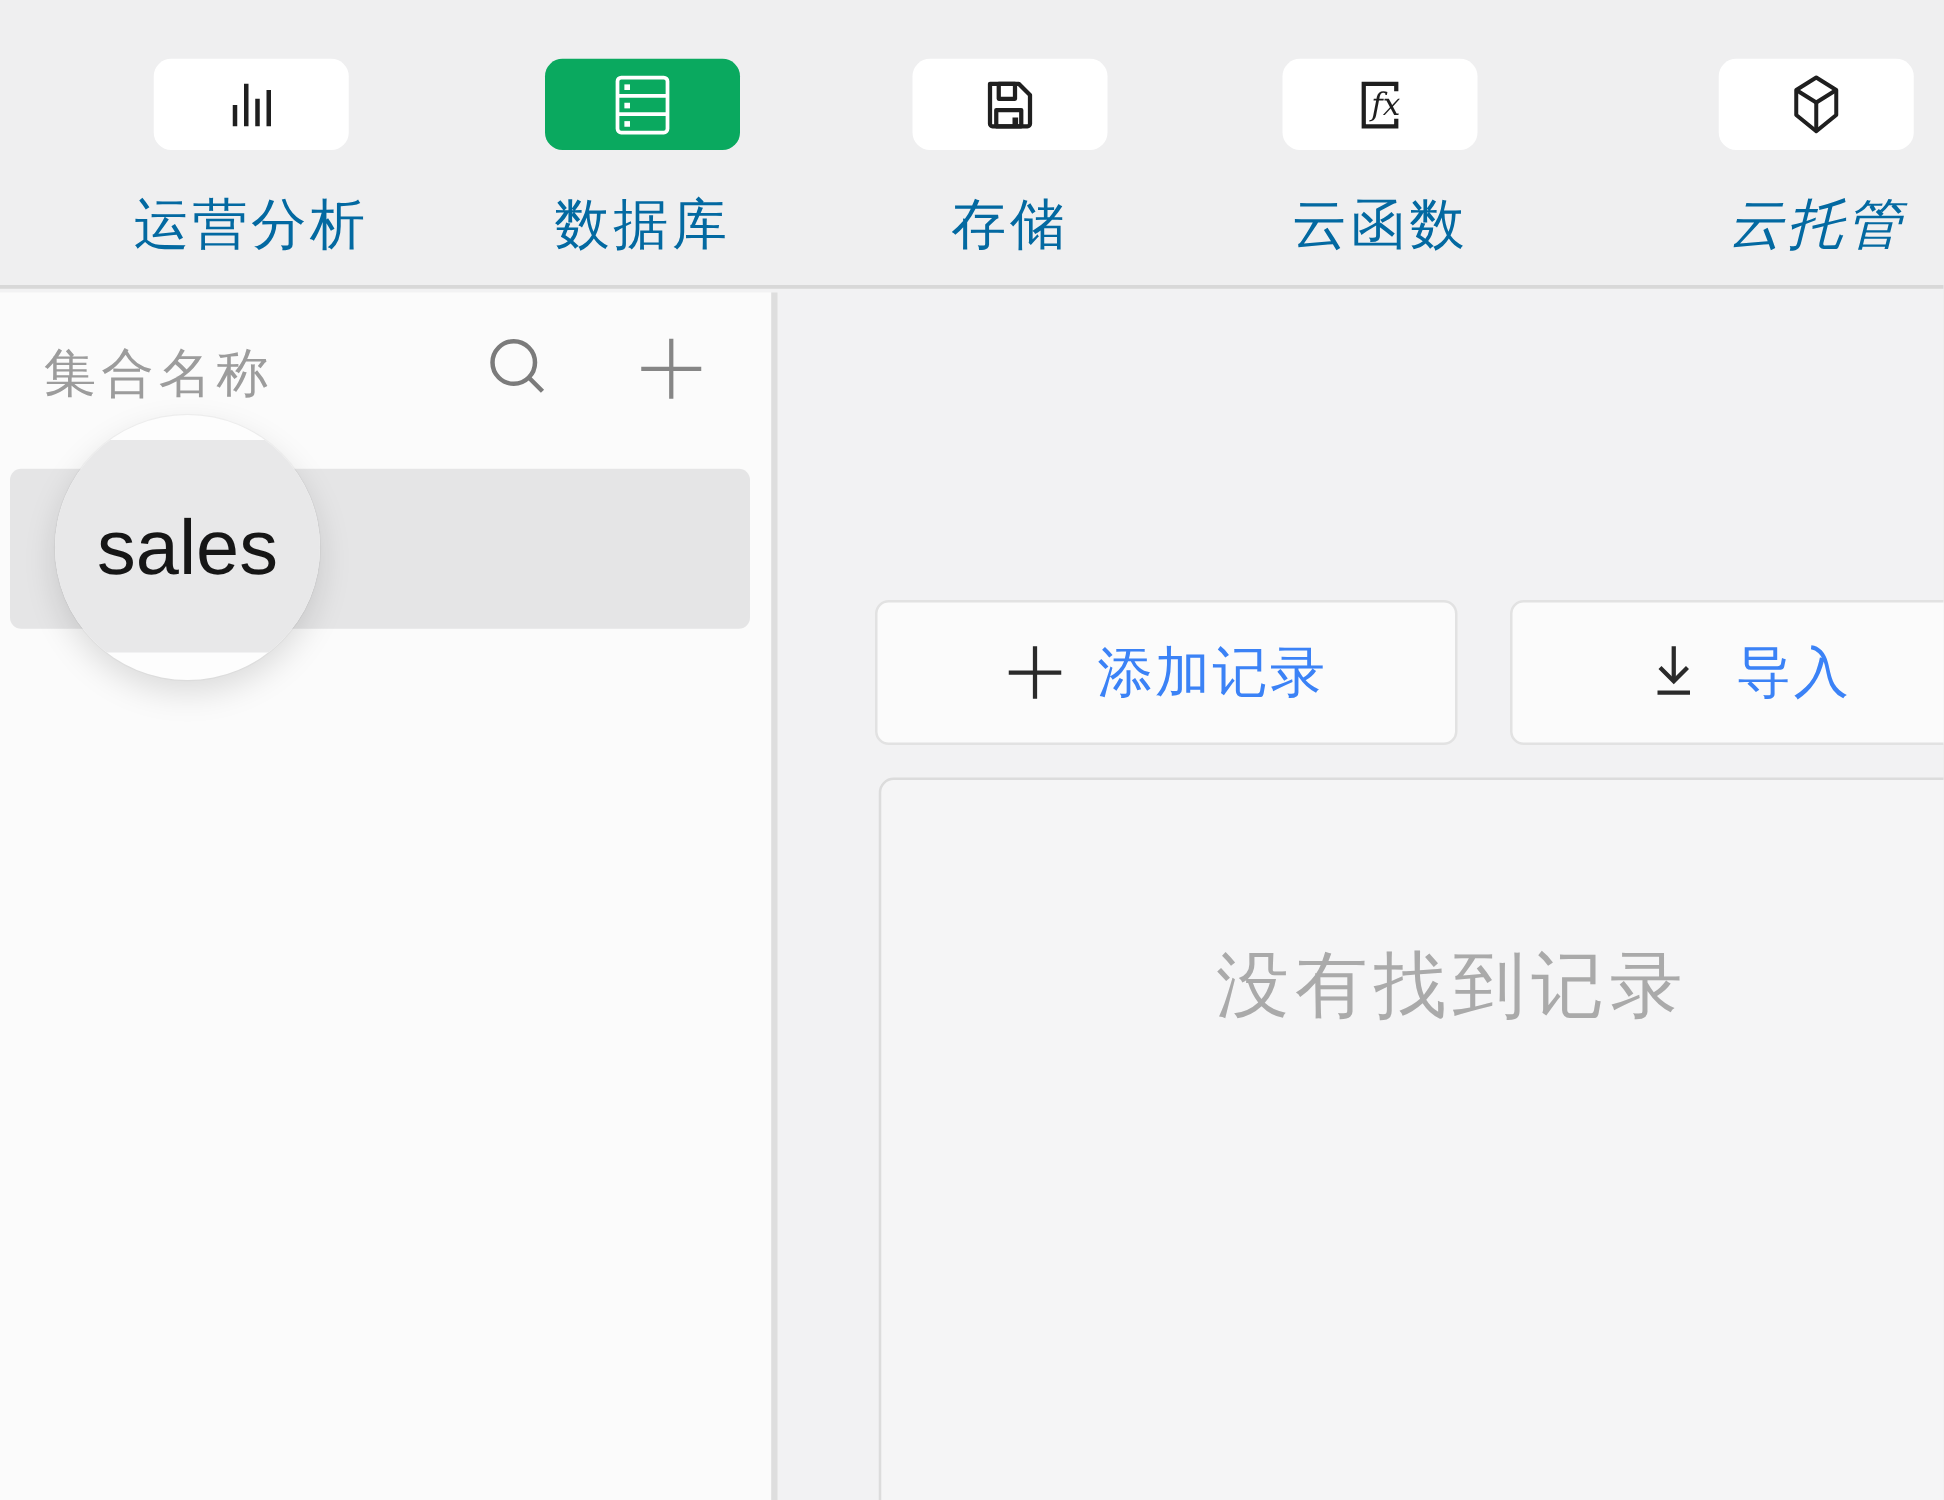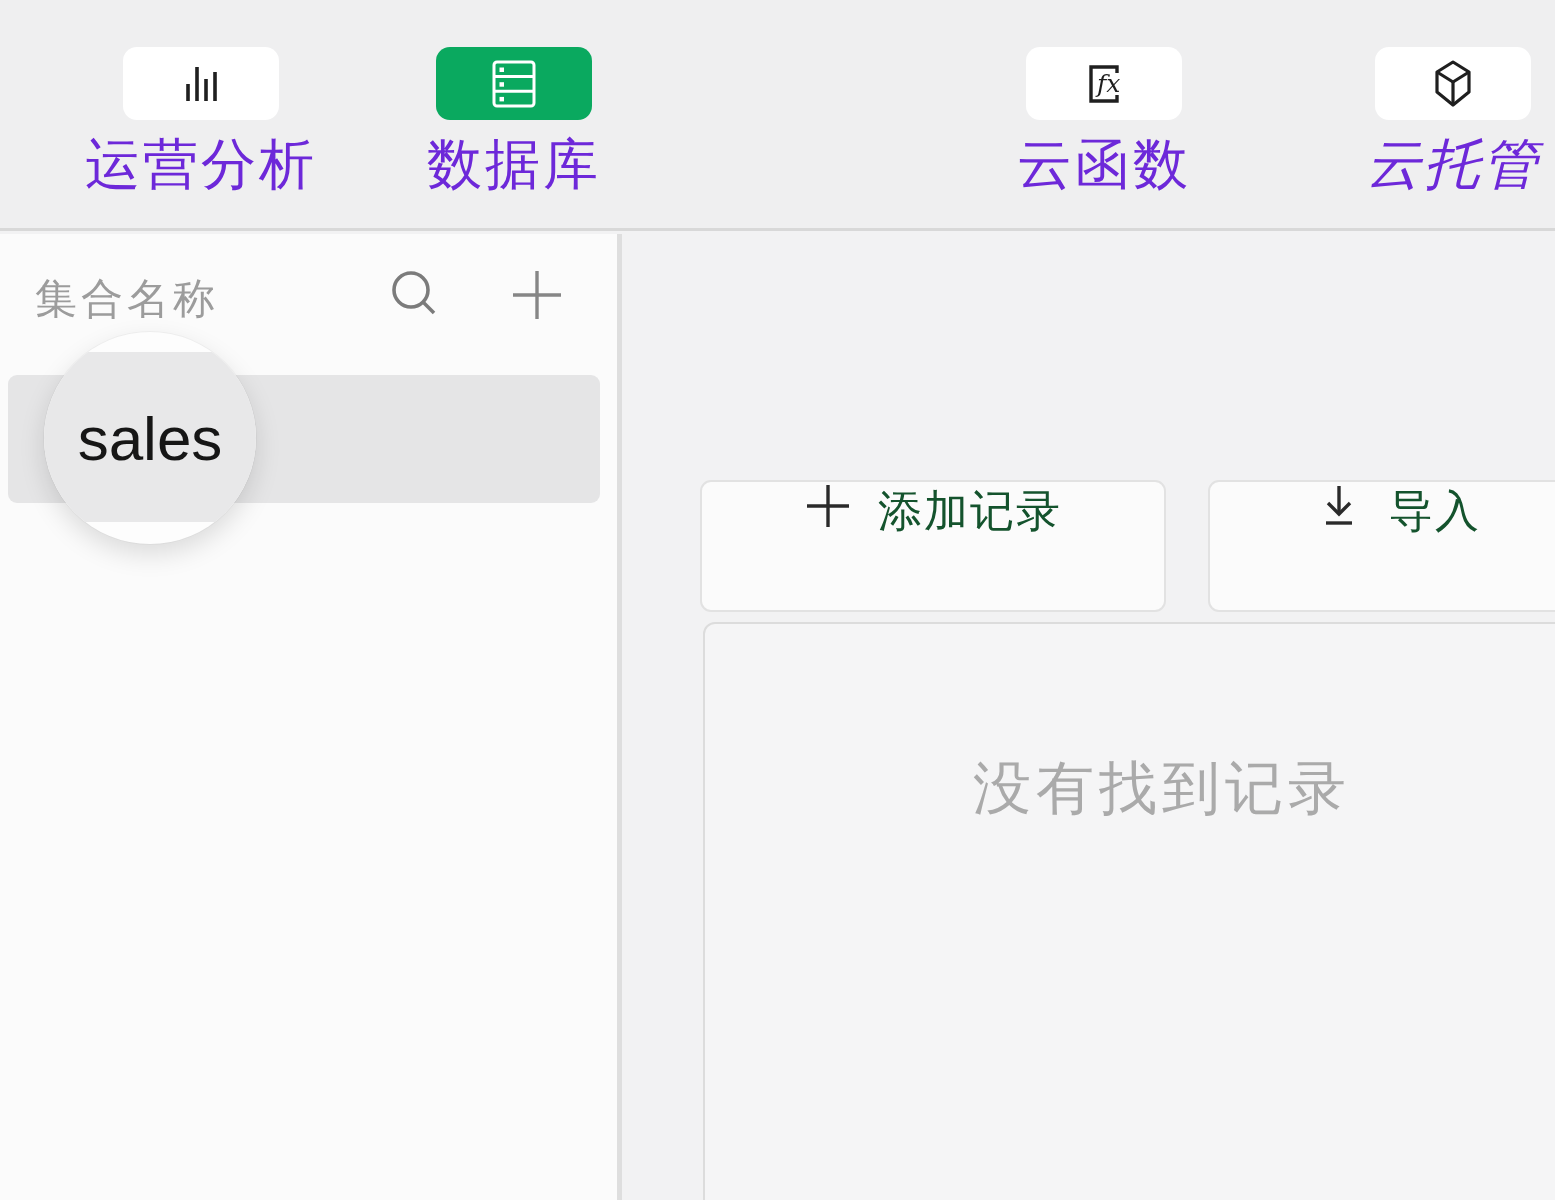--- a/index.html
+++ b/index.html
@@ -19,21 +19,21 @@
     position:absolute; top:47px; transform:translateX(-50%);
     display:flex; flex-direction:column; align-items:center;
     cursor:pointer;
   }
   .tab-card {
     width:156px; height:73px; background:#ffffff; border-radius:14px;
     display:flex; align-items:center; justify-content:center;
   }
   .tab-card.active { background:#0aa95f; }
   .tab-label {
-    margin-top:8px; font-size:55px; letter-spacing:3px; color:#6d28d9;
+    margin-top:30px; font-size:44px; letter-spacing:3px; color:#0369a1;
     white-space:nowrap;
   }
 
   
   .sidebar {
     position:absolute; left:0; top:234px; width:617px; height:966px;
     background:#fbfbfb;
   }
   .v-divider {
     position:absolute; left:617px; top:234px; width:5px; height:966px;
@@ -62,24 +62,24 @@
     position:absolute; left:0; right:0; top:20px; height:170px;
     background:#e8e8e9;
   }
   .loupe-text {
     position:absolute; inset:0; display:flex; align-items:center;
     justify-content:center; font-size:62px; color:#161616;
   }
 
   
   .btn {
-    position:absolute; top:480px; height:132px;
+    position:absolute; top:480px; height:116px;
     background:#fbfbfb; border:2px solid #e2e2e2; border-radius:11px;
-    display:flex; align-items:flex-start; justify-content:center; gap:26px;
-    font-size:44px; letter-spacing:2px; color:#14532d; cursor:pointer;
+    display:flex; align-items:center; justify-content:center; gap:26px;
+    font-size:44px; letter-spacing:2px; color:#3b82f6; cursor:pointer;
     white-space:nowrap;
   }
   #btn-add-record { left:700px; width:466px; }
   #btn-import { left:1208px; width:380px; }
 
   .empty-panel {
     position:absolute; left:703px; top:622px; width:918px; height:700px;
     background:#f5f5f6; border:2px solid #dcdcdc; border-radius:12px;
   }
   .empty-text {
@@ -115,20 +115,31 @@
           <line x1="4" y1="17.6" x2="44" y2="17.6"></line>
           <line x1="4" y1="32.3" x2="44" y2="32.3"></line>
           <rect x="9.5" y="8.5" width="4.5" height="4.5" fill="#ffffff" stroke="none"></rect>
           <rect x="9.5" y="23.2" width="4.5" height="4.5" fill="#ffffff" stroke="none"></rect>
           <rect x="9.5" y="37.9" width="4.5" height="4.5" fill="#ffffff" stroke="none"></rect>
         </svg>
       </div>
       <div class="tab-label">数据库</div>
     </div>
 
+    <div class="tab" style="left:808px;">
+      <div class="tab-card">
+        <svg width="48" height="48" viewBox="0 0 48 48" fill="none" stroke="#1f1f1f" stroke-width="3.4" stroke-linejoin="round">
+          <path d="M8 7 h23 l9 9 v23 a2 2 0 0 1 -2 2 h-28 a2 2 0 0 1 -2 -2 z"></path>
+          <rect x="15" y="7" width="13" height="12"></rect>
+          <rect x="13" y="28" width="20" height="13"></rect>
+          <rect x="26" y="34" width="4.5" height="7" fill="#1f1f1f" stroke="none"></rect>
+        </svg>
+      </div>
+      <div class="tab-label">存储</div>
+    </div>
 
     <div class="tab" style="left:1104px;">
       <div class="tab-card">
         <svg width="48" height="52" viewBox="0 0 48 52" fill="none">
           <path d="M37 15 V 9 H 11 V 43 H 37 V 37" stroke="#1f1f1f" stroke-width="3.4"></path>
           <text x="17" y="34" font-size="25" font-style="italic" font-family="DejaVu Serif, serif" fill="#1f1f1f">fx</text>
         </svg>
       </div>
       <div class="tab-label">云函数</div>
     </div>

